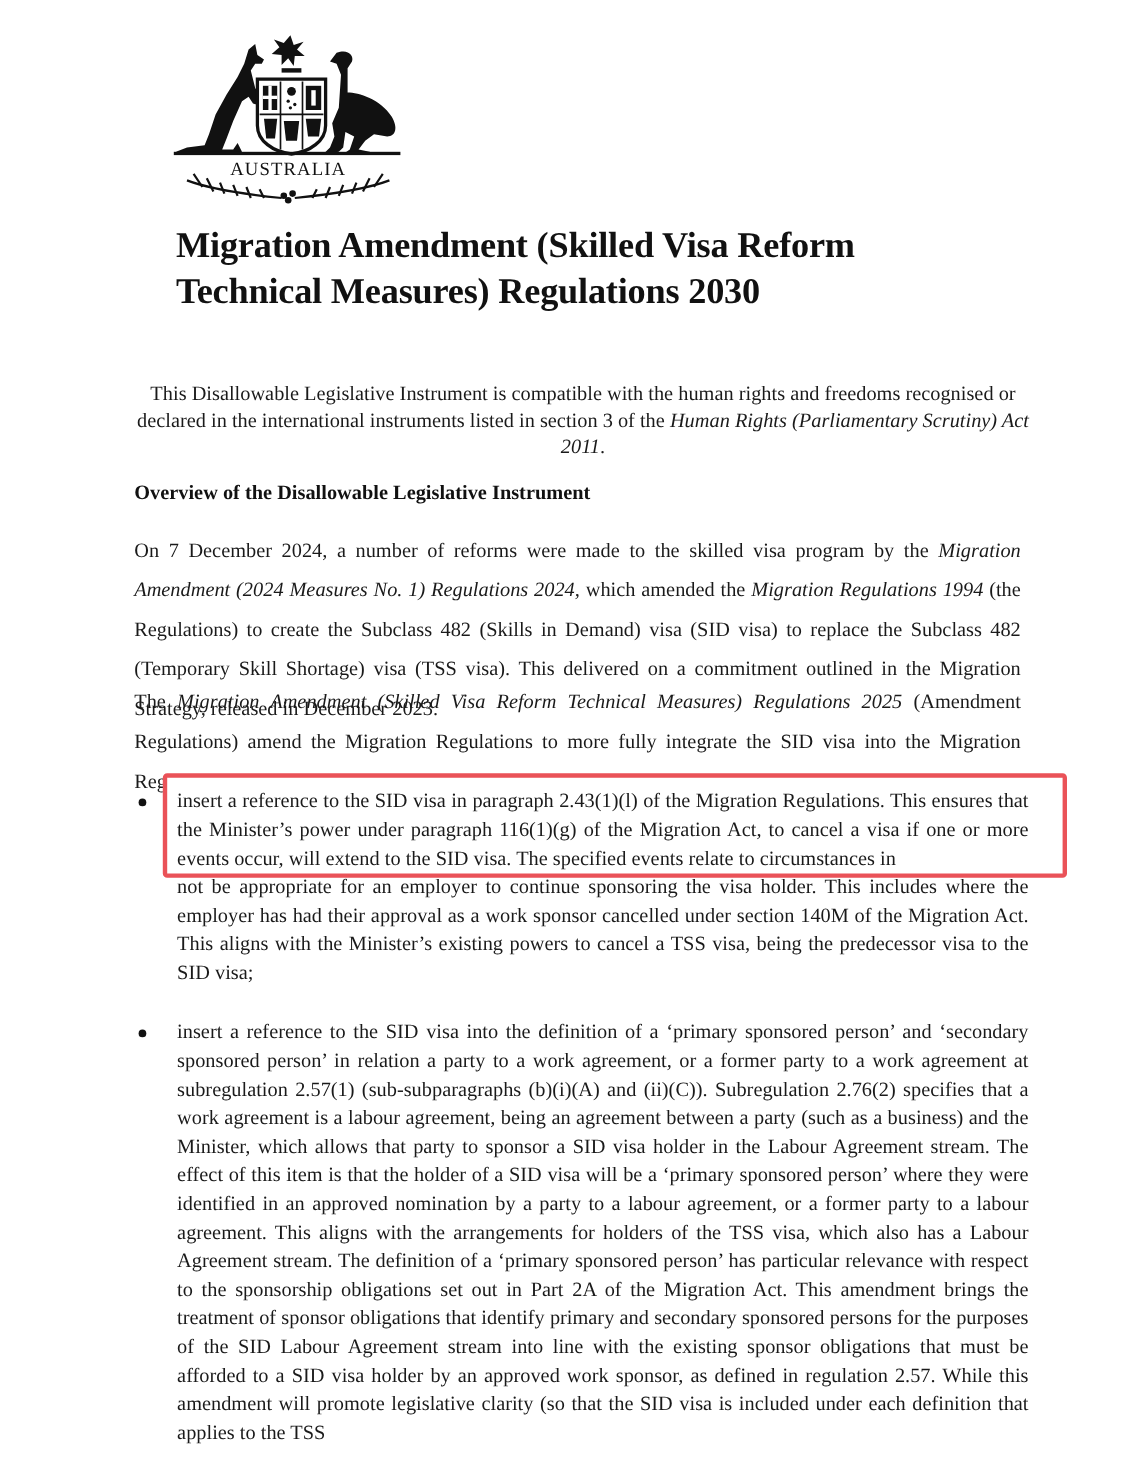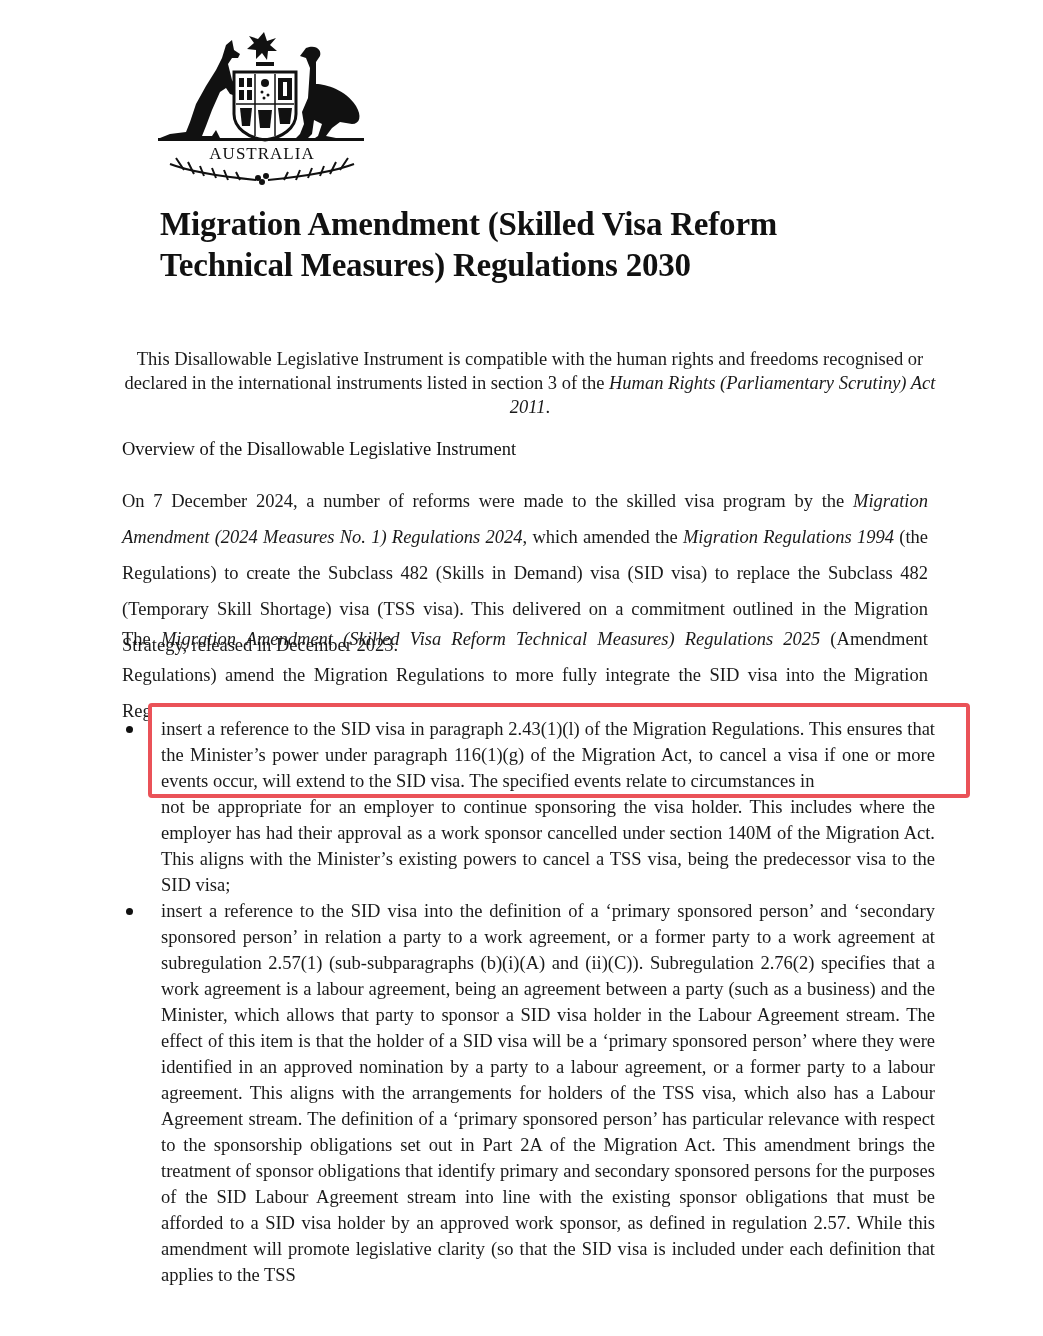--- a/index.html
+++ b/index.html
@@ -49,21 +49,21 @@
       font-size: 18.5px;
       line-height: 24px;
       color: #1a1a1a;
       margin-top: 23px;
     }
     .compat i { font-style: italic; }
     .section-heading {
       position: absolute;
       left: 122px;
       top: 437px;
-      font-weight: normal;
+      font-weight: bold;
       font-size: 18.5px;
       line-height: 24px;
       color: #111;
     }
     .para {
       position: absolute;
       left: 122px;
       width: 806px;
       font-size: 18.5px;
       line-height: 36px;
@@ -83,21 +83,21 @@
       list-style: none;
     }
     .bullet-item {
       position: relative;
       padding-left: 39px;
       font-size: 18.5px;
       line-height: 26px;
       text-align: justify;
       color: #1a1a1a;
     }
-    .bullet-item + .bullet-item { margin-top: 0; }
+    .bullet-item + .bullet-item { margin-top: 28px; }
     .bullet-dot {
       position: absolute;
       left: 4px;
       top: 10px;
       width: 7px;
       height: 7px;
       border-radius: 50%;
       background: #111;
     }
     .highlight-box {

